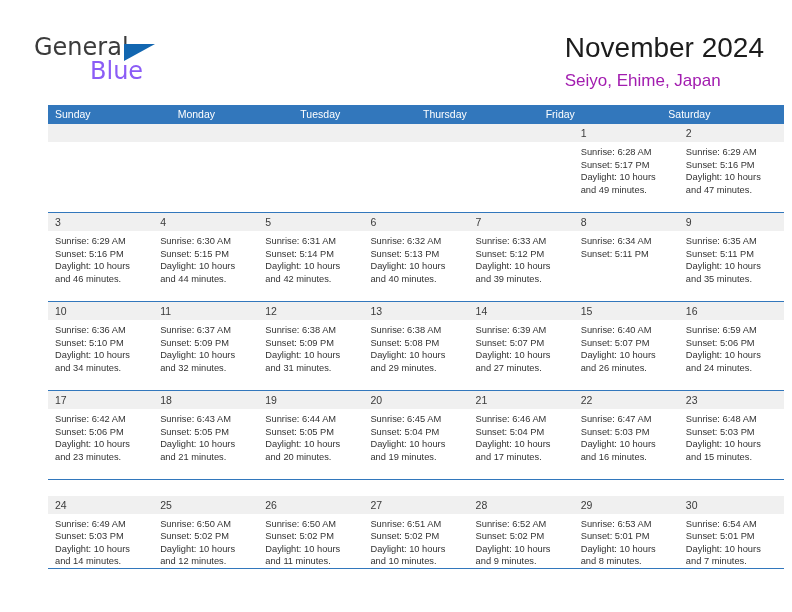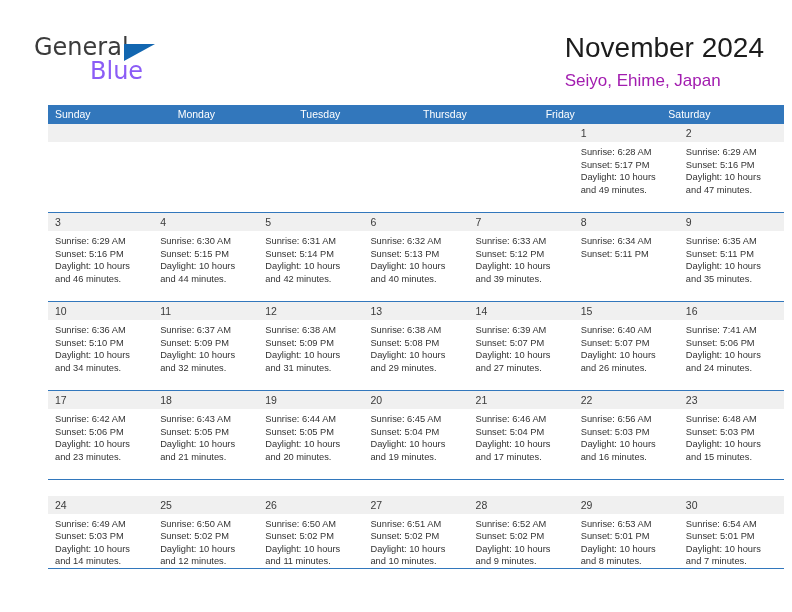--- a/index.html
+++ b/index.html
@@ -366,21 +366,21 @@
               <div>Sunrise: 6:40 AM</div>
               <div>Sunset: 5:07 PM</div>
               <div class="daylight-line">Daylight: 10 hours and 26 minutes.</div>
             </div>
           </div>
           <div class="day-cell">
             <div class="day-number-band">
               <span class="day-number">16</span>
             </div>
             <div class="day-info">
-              <div>Sunrise: 7:41 AM</div>
+              <div>Sunrise: 6:59 AM</div>
               <div>Sunset: 5:06 PM</div>
               <div class="daylight-line">Daylight: 10 hours and 24 minutes.</div>
             </div>
           </div>
         </div>
         <div class="week-row">
           <div class="day-cell">
             <div class="day-number-band">
               <span class="day-number">17</span>
             </div>
@@ -428,21 +428,21 @@
               <div>Sunrise: 6:46 AM</div>
               <div>Sunset: 5:04 PM</div>
               <div class="daylight-line">Daylight: 10 hours and 17 minutes.</div>
             </div>
           </div>
           <div class="day-cell">
             <div class="day-number-band">
               <span class="day-number">22</span>
             </div>
             <div class="day-info">
-              <div>Sunrise: 6:56 AM</div>
+              <div>Sunrise: 6:47 AM</div>
               <div>Sunset: 5:03 PM</div>
               <div class="daylight-line">Daylight: 10 hours and 16 minutes.</div>
             </div>
           </div>
           <div class="day-cell">
             <div class="day-number-band">
               <span class="day-number">23</span>
             </div>
             <div class="day-info">
               <div>Sunrise: 6:48 AM</div>

